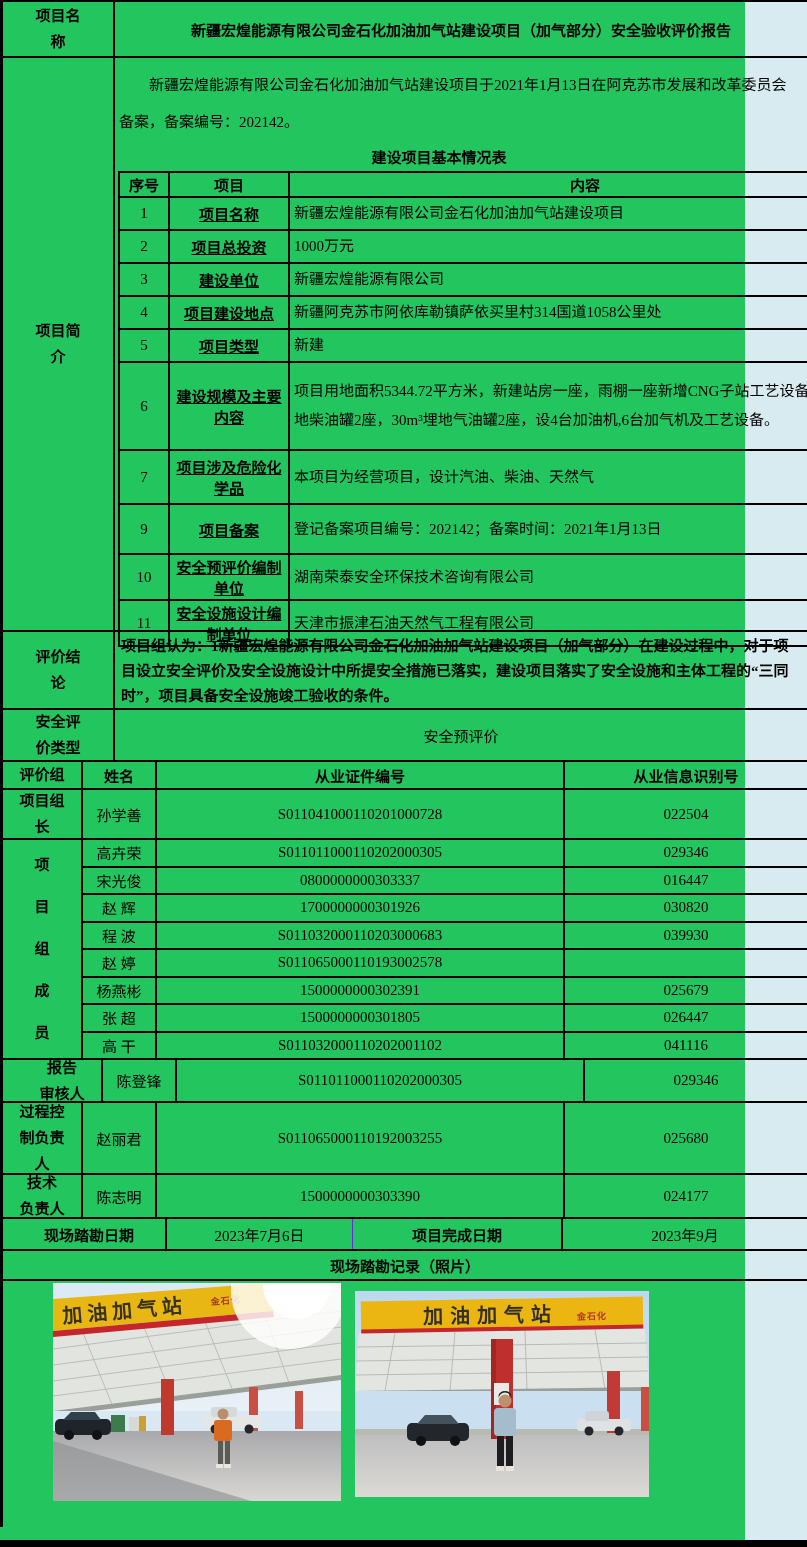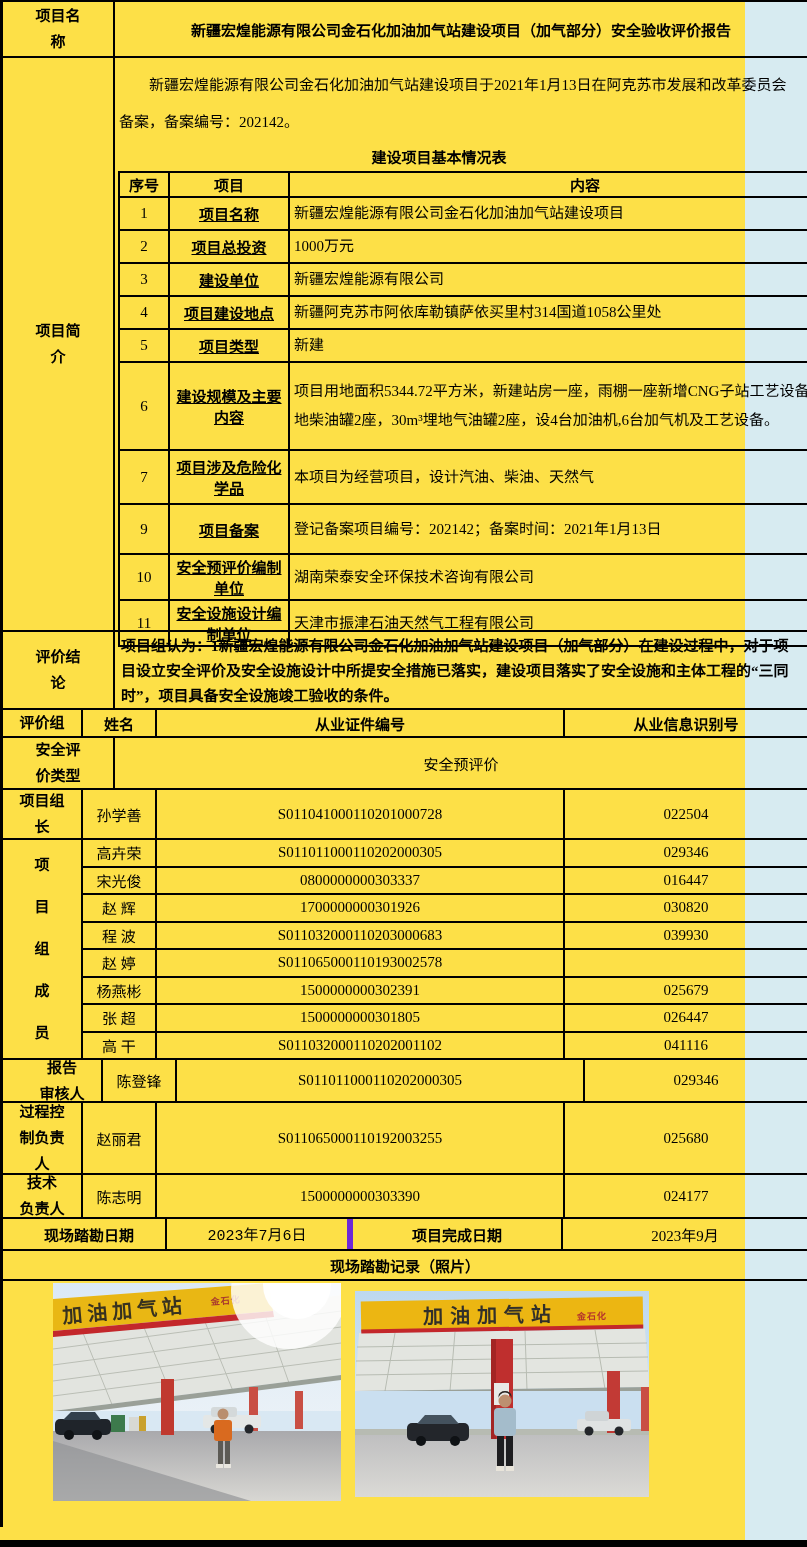--- a/index.html
+++ b/index.html
@@ -1,16 +1,16 @@
 <!DOCTYPE html>
 <html lang="zh-CN"><head>
 <meta charset="utf-8">
 <style>
   html,body{margin:0;padding:0;background:#fff;}
-  .page{position:relative;width:807px;height:1547px;background:#fde047;overflow:hidden;
+  .page{position:relative;width:807px;height:1547px;background:#22c55e;overflow:hidden;
         font-family:"Liberation Serif","DejaVu Serif",serif;color:#000;font-size:15px;}
   .blue-stripe{position:absolute;left:745px;top:0;width:62px;height:1547px;background:#d7ebf1;}
   .doc{position:absolute;left:0;top:0;width:807px;box-sizing:border-box;
        border-top:2px solid #000;border-left:3px solid #000;}
   .bottom-bar{position:absolute;left:0;top:1540px;width:807px;height:7px;background:#000;}
   .row{display:flex;border-bottom:2px solid #000;box-sizing:border-box;}
   .row *{box-sizing:border-box;}
   .lbl{flex:0 0 112px;border-right:2px solid #000;display:flex;align-items:center;justify-content:center;
        text-align:center;font-weight:bold;white-space:pre-line;line-height:26px;}
   .content{flex:1;min-width:0;}
@@ -48,21 +48,21 @@
   .members-label{line-height:42px;}
   .m-rows{flex:1;display:flex;flex-direction:column;min-width:0;}
   .m-row{flex:1;display:flex;border-bottom:2px solid #000;}
   .m-row:last-child{border-bottom:none;}
   .r-reviewer{height:43px;padding-left:20px;}
   .r-process{height:72px;}
   .r-tech{height:44px;}
   
   .r-dates{height:32px;padding-left:10px;}
   .d1{flex:0 0 154px;border-right:2px solid #000;font-weight:bold;}
-  .d2{flex:0 0 186px;border-right:6px solid #6d28d9;font-family:Liberation Mono, monospace;}
+  .d2{flex:0 0 186px;border-right:1px solid #6d28d9;}
   .d3{flex:0 0 210px;border-right:2px solid #000;font-weight:bold;}
   .d4{flex:1;}
   
   .r-photohdr{height:30px;font-weight:bold;}
   .r-photos{height:246px;border-bottom:none;position:relative;display:block;}
   .photo{position:absolute;display:block;}
   .photo-left{left:50px;top:2px;}
   .photo-right{left:352px;top:10px;}
 </style>
 </head>
@@ -151,31 +151,31 @@
           </table>
       </div>
     </div>
 
     <div class="row r-conclusion">
       <div class="lbl">评价结
 论</div>
       <div class="content">项目组认为：1新疆宏煌能源有限公司金石化加油加气站建设项目（加气部分）在建设过程中，对于项目设立安全评价及安全设施设计中所提安全措施已落实，建设项目落实了安全设施和主体工程的“三同时”，项目具备安全设施竣工验收的条件。</div>
     </div>
 
+    <div class="row r-evaltype">
+      <div class="lbl">安全评
+价类型</div>
+      <div class="content center">安全预评价</div>
+    </div>
+
     <div class="row r-phdr">
       <div class="p-lbl">评价组</div>
       <div class="p-name center">姓名</div>
       <div class="p-cert center">从业证件编号</div>
       <div class="p-id center">从业信息识别号</div>
-    </div>
-
-    <div class="row r-evaltype">
-      <div class="lbl">安全评
-价类型</div>
-      <div class="content center">安全预评价</div>
     </div>
 
     <div class="row r-leader">
       <div class="p-lbl">项目组
 长</div>
       <div class="p-name center">孙学善</div>
       <div class="p-cert center">S011041000110201000728</div>
       <div class="p-id center">022504</div>
     </div>
 

